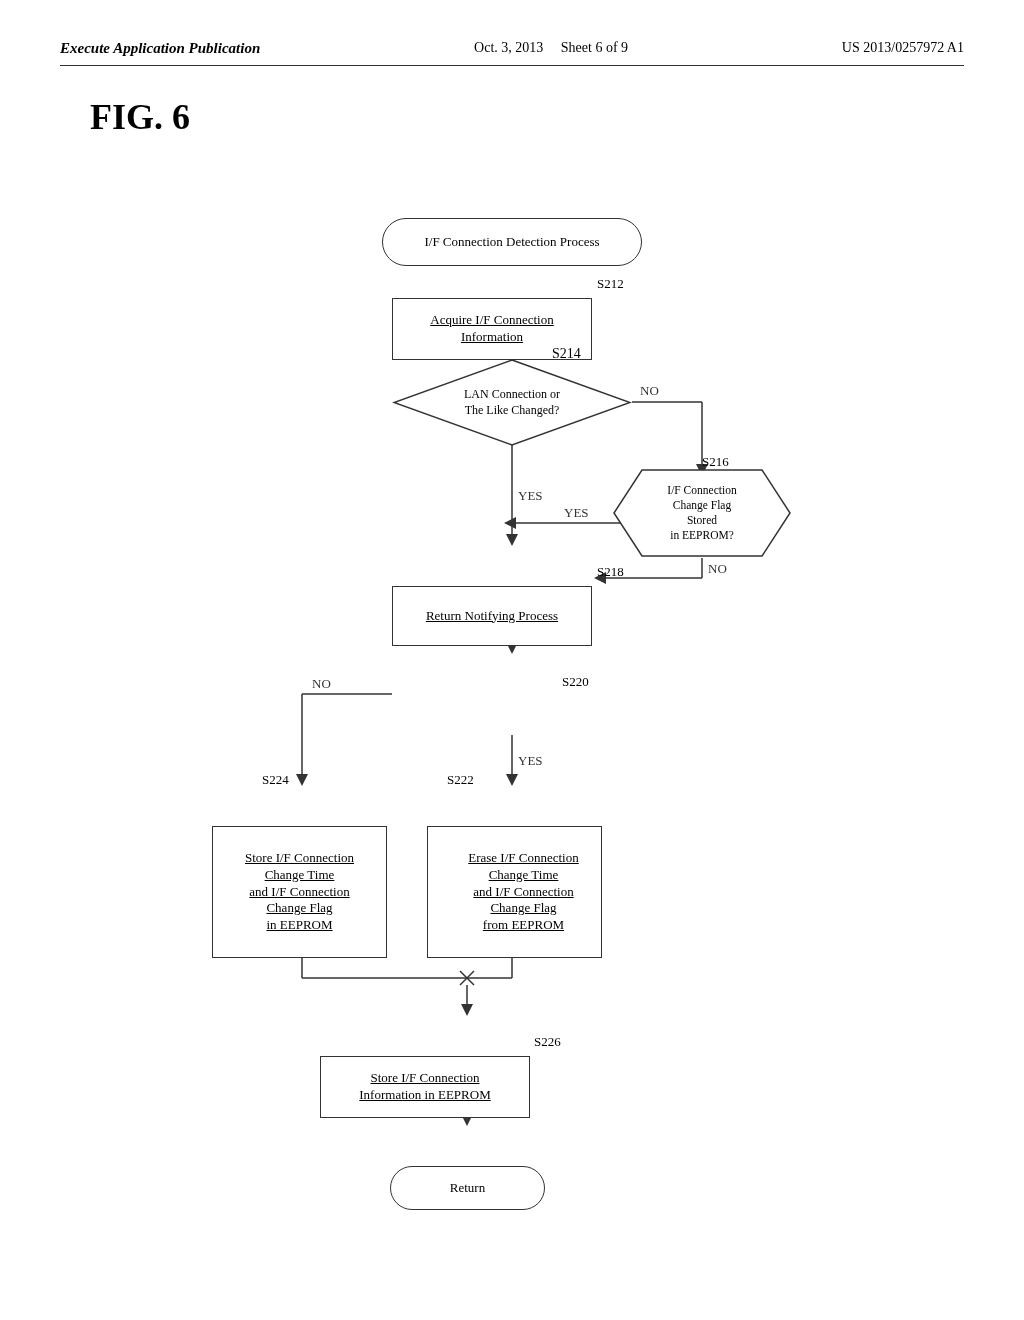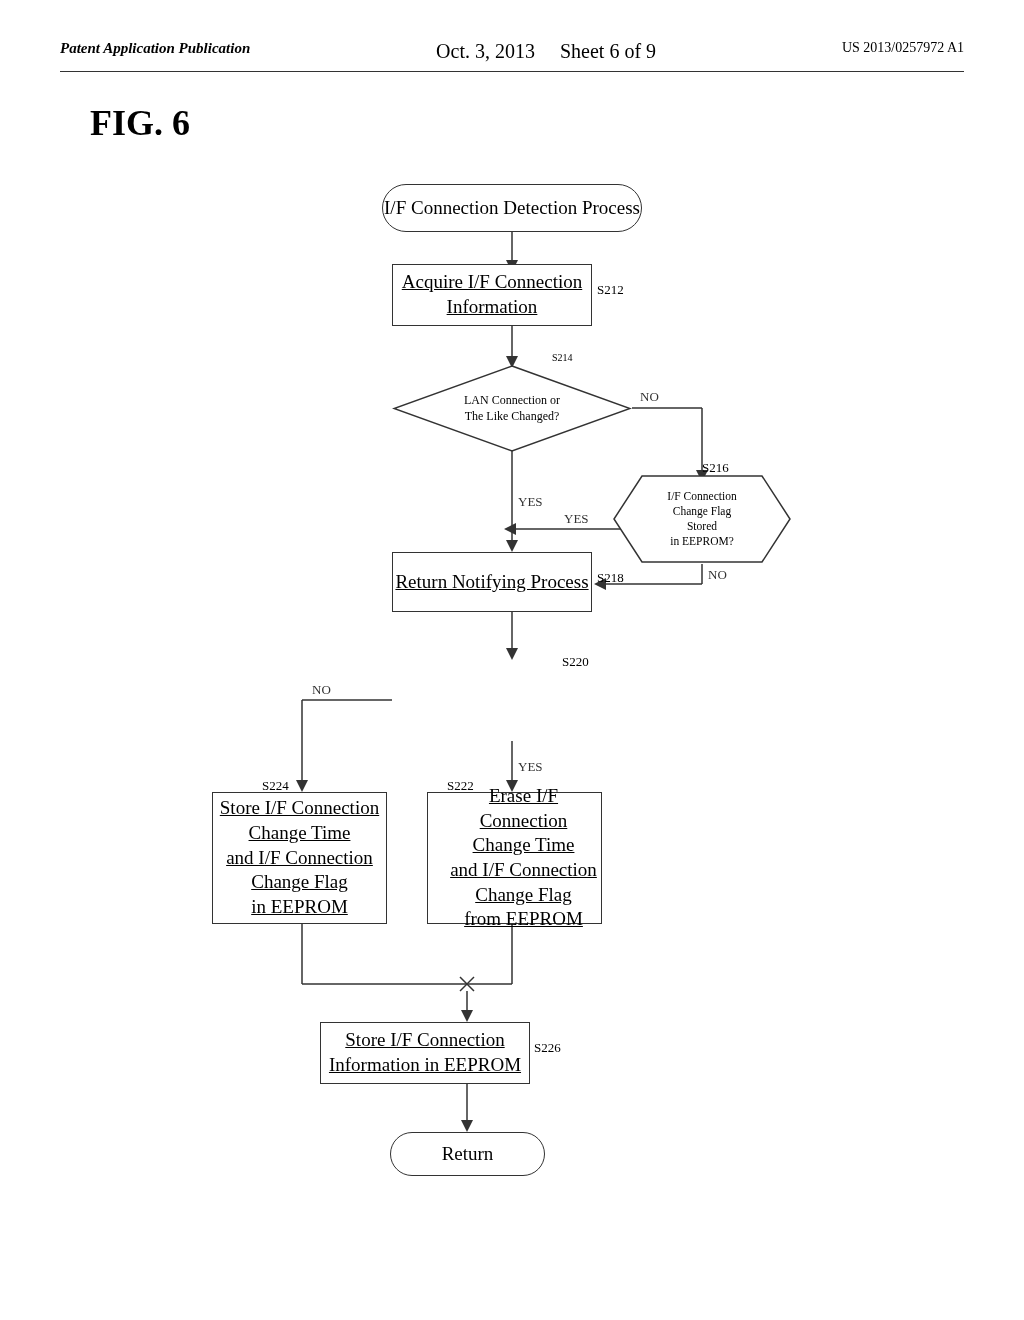--- a/index.html
+++ b/index.html
@@ -25,21 +25,21 @@
       border-bottom: 1px solid #333;
       padding-bottom: 8px;
       margin-bottom: 30px;
     }
     .header-left {
       font-size: 15px;
       font-weight: bold;
       font-style: italic;
     }
     .header-center {
-      font-size: 20px;
+      font-size: 14px;
       text-align: left;
     }
     .header-right {
       font-size: 14px;
     }
     .fig-label {
       font-size: 36px;
       font-weight: bold;
       margin-bottom: 20px;
       margin-left: 30px;
@@ -54,22 +54,23 @@
       width: 680px;
       height: 1080px;
     }
     
     .shape {
       position: absolute;
       display: flex;
       align-items: center;
       justify-content: center;
       text-align: center;
-      font-size: 19px;
+      font-size: 13px;
       line-height: 1.3;
+      margin-top: 40px;
     }
     .rounded-rect {
       border: 1.5px solid #333;
       border-radius: 20px;
       background: #fff;
     }
     .rect {
       border: 1.5px solid #333;
       background: #fff;
       text-decoration: underline;
@@ -82,21 +83,21 @@
       width: 100%;
       height: 100%;
       pointer-events: none;
     }
   </style>
 </head>
 <body>
 
 <div class="page">
   <div class="header">
-    <div class="header-left">Patent Application Publication</div>
+    <div class="header-left">Execute Application Publication</div>
     <div class="header-center">
       <span>Oct. 3, 2013</span>
       &nbsp;&nbsp;&nbsp;
       <span>Sheet 6 of 9</span>
     </div>
     <div class="header-right">US 2013/0257972 A1</div>
   </div>
 
   <div class="fig-label">FIG. 6</div>
 
@@ -165,21 +166,21 @@
 
       <div class="shape rounded-rect" style="left:210px; top:20px; width:260px; height:48px; border-radius:24px;">
         <span>I/F Connection Detection Process</span>
       </div>
 
       <div class="shape rect" style="left:220px; top:100px; width:200px; height:62px;">
         <span>Acquire I/F Connection<br>Information</span>
       </div>
       <div style="position:absolute; left:425px; top:118px; font-size:13px; font-family:Liberation Serif, serif;">S212</div>
 
-      <div style="position:absolute; left:380px; top:188px; font-size:10px; font-family:'Times New Roman',serif;">S214</div>
+      <div style="position:absolute; left:380px; top:188px; font-size:14px; font-family:'Times New Roman',serif;">S214</div>
 
       <div style="position:absolute; left:220px; top:200px; width:240px; height:89px;">
         <svg viewBox="0 0 240 89" width="240" height="89" xmlns="http://www.w3.org/2000/svg">
           <polygon points="120,2 238,44.5 120,87 2,44.5" fill="white" stroke="#333" stroke-width="1.5"></polygon>
         </svg>
         <div style="position:absolute;top:0;left:0;width:240px;height:89px;display:flex;align-items:center;justify-content:center;text-align:center;font-size:12px;line-height:1.3;">
           LAN Connection or<br>The Like Changed?
         </div>
       </div>
 
@@ -191,21 +192,21 @@
           I/F Connection<br>Change Flag<br>Stored<br>in EEPROM?
         </div>
       </div>
       <div style="position:absolute; left:530px; top:296px; font-size:13px; font-family:'Times New Roman',serif;">S216</div>
 
       <div class="shape rect" style="left:220px; top:388px; width:200px; height:60px;">
         <span>Return Notifying Process</span>
       </div>
       <div style="position:absolute; left:425px; top:406px; font-size:13px; font-family:'Times New Roman',serif;">S218</div>
 
-      <div style="position:absolute; left:390px; top:490px; font-size:13px; font-family:'Times New Roman',serif;">S220</div>
+      <div style="position:absolute; left:390px; top:516px; font-size:13px; font-family:'Times New Roman',serif;">S220</div>
 
 
       <div class="shape rect" style="left:40px; top:628px; width:175px; height:132px;">
         <span>Store I/F Connection<br>Change Time<br>and I/F Connection<br>Change Flag<br>in EEPROM</span>
       </div>
       <div style="position:absolute; left:90px; top:614px; font-size:13px; font-family:'Times New Roman',serif;">S224</div>
 
       <div class="shape rect" style="left:255px; top:628px; width:175px; height:132px;padding-left:18px;">
         <span>Erase I/F Connection<br>Change Time<br>and I/F Connection<br>Change Flag<br>from EEPROM</span>
       </div>

